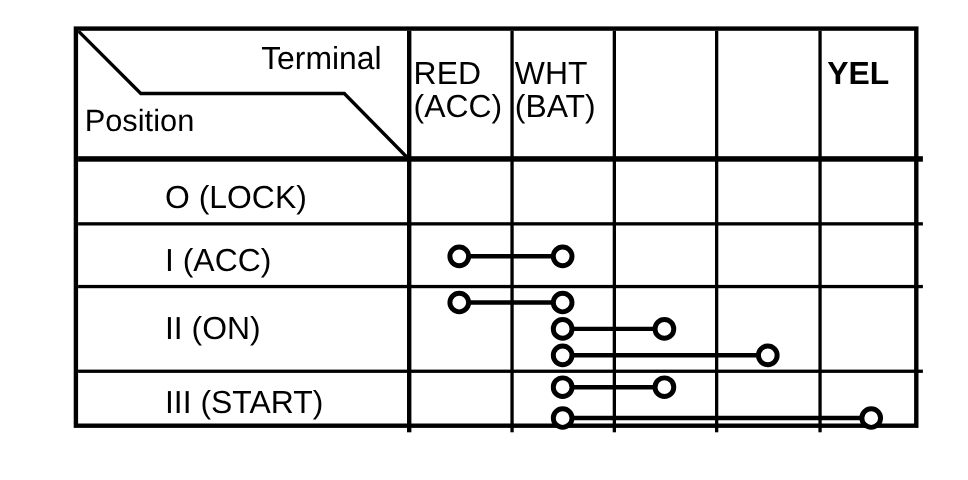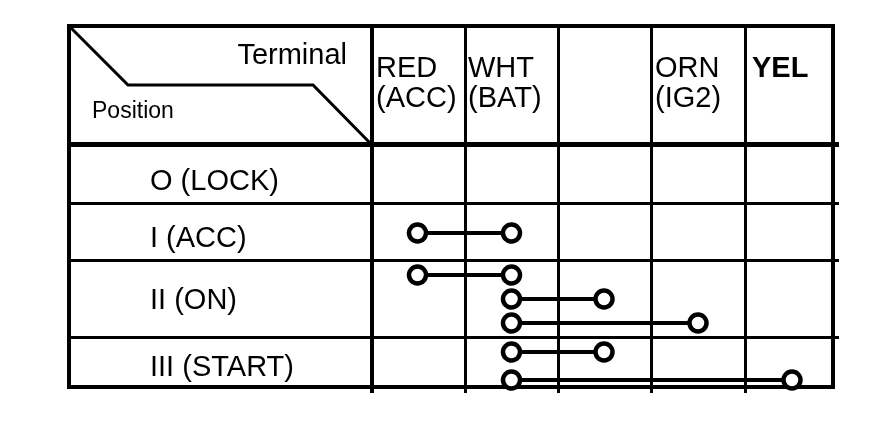--- a/index.html
+++ b/index.html
@@ -33,22 +33,22 @@
   .vline.v4 { left: 579px; width: 3px; }
   .vline.v5 { left: 673px; width: 3px; }
 
   .overlay { position: absolute; left: 0; top: 0; width: 768px; height: 365px; }
 
   .corner-top {
     position: absolute; left: 0; top: 11px; width: 276px;
     text-align: right; font-size: 29px; line-height: 30px; white-space: nowrap;
   }
   .corner-bottom {
-    position: absolute; left: 21px; top: 67px;
-    font-size: 23px; line-height: 30px; white-space: nowrap;
+    position: absolute; left: 6px; top: 67px;
+    font-size: 28px; line-height: 30px; white-space: nowrap;
   }
 
   .colhead {
     position: absolute; top: 24px;
     font-size: 29px; line-height: 30px; white-space: nowrap;
   }
   .colhead.c0 { left: 305px; }
   .colhead.c1 { left: 397px; }
   .colhead.c2 { left: 491px; }
   .colhead.c3 { left: 584px; }
@@ -107,24 +107,20 @@
     <div class="corner-bottom">Position</div>
 
     <div class="colhead c1">
       <div>WHT</div>
       <div>(BAT)</div>
     </div>
     <div class="colhead c0">
       <div>RED</div>
       <div>(ACC)</div>
     </div>
-    <div class="colhead c3">
-      <div>ORN</div>
-      <div>(IG2)</div>
-    </div>
     <div class="colhead c4">
       <div>YEL</div>
     </div>
 
     <div class="rowlabel r0">O (LOCK)</div>
     <div class="rowlabel r1">I (ACC)</div>
     <div class="rowlabel r2">II (ON)</div>
     <div class="rowlabel r3">III (START)</div>
 
   </div>

